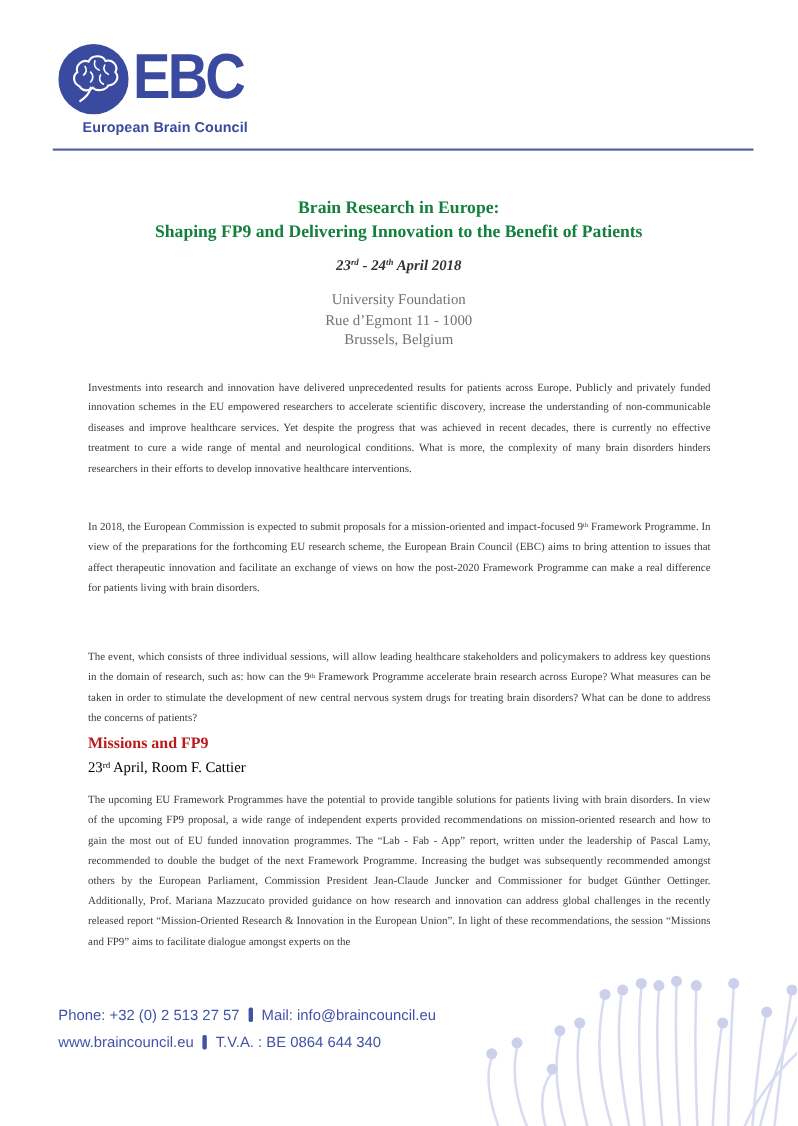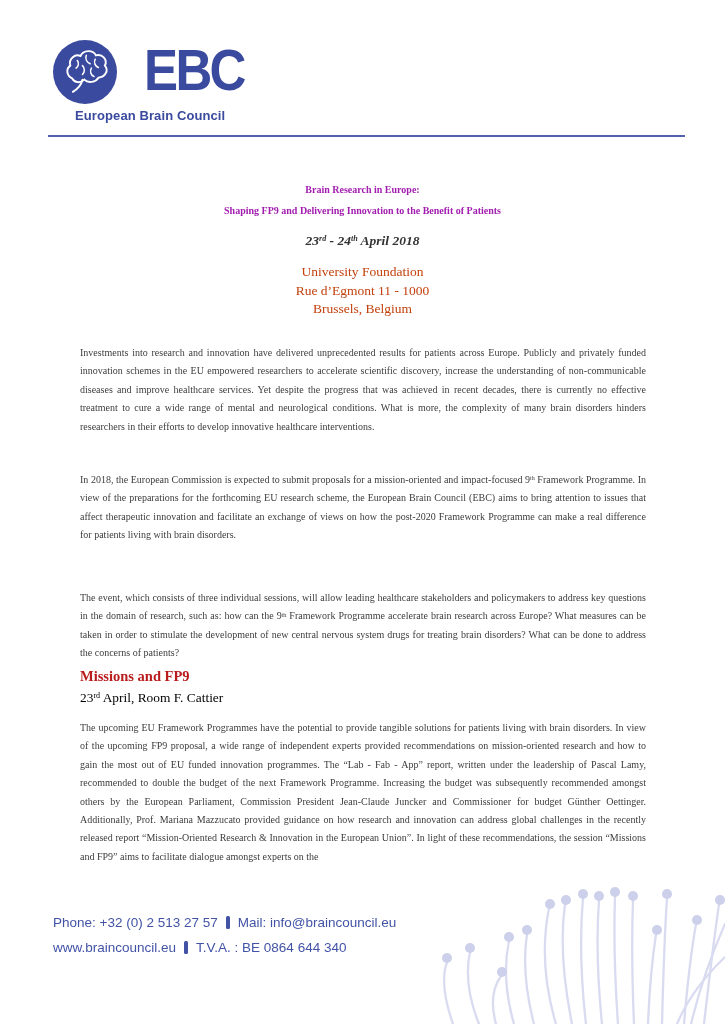--- a/index.html
+++ b/index.html
@@ -6,21 +6,21 @@
   .page{
     position:relative;
     width:725px;height:1024px;
     background:#ffffff;
     overflow:hidden;
     font-family:"Liberation Serif", serif;
     color:#3d3d3d;
   }
   
   .logo-block{position:absolute;left:53px;top:40px;}
-  .logo-row{display:flex;align-items:flex-start;gap:23px;}
+  .logo-row{display:flex;align-items:flex-start;}
   .logo-circle{width:64px;height:64px;flex:0 0 auto;}
   .ebc-wordmark{
     font-family:"Liberation Sans", sans-serif;
     font-weight:bold;
     font-size:58px;line-height:60px;
     letter-spacing:-3px;
     color:#3a4a9e;
     margin-left:4px;
     transform:scaleX(.88);transform-origin:left top;
   }
@@ -32,28 +32,28 @@
     margin-top:4px;
     margin-left:22px;
     letter-spacing:.1px;
   }
   .header-rule{
     position:absolute;left:48px;top:135px;width:637px;height:0;
     border-top:2px solid #5560ab;
   }
   
   .title-block{position:absolute;left:0;top:179px;width:725px;text-align:center;}
-  .title-line{font-weight:bold;font-size:10px;line-height:21px;color:#a21caf;}
+  .title-line{font-weight:bold;font-size:16px;line-height:21px;color:#15803d;}
   .event-date{
     position:absolute;left:0;top:233px;width:725px;text-align:center;
     font-weight:bold;font-style:italic;font-size:13.5px;color:#333;
   }
   .venue-block{
     position:absolute;left:0;top:263px;width:725px;text-align:center;
-    font-size:13.5px;line-height:18.5px;color:#c2410c;
+    font-size:13.5px;line-height:18.5px;color:#737373;
   }
   
   .para{
     position:absolute;left:80px;width:566px;
     font-size:10px;line-height:18.4px;
     text-align:justify;color:#3c3c3c;margin:0;
   }
   .p1{top:344px;}
   .p2{top:471px;}
   .p3{top:589px;}

